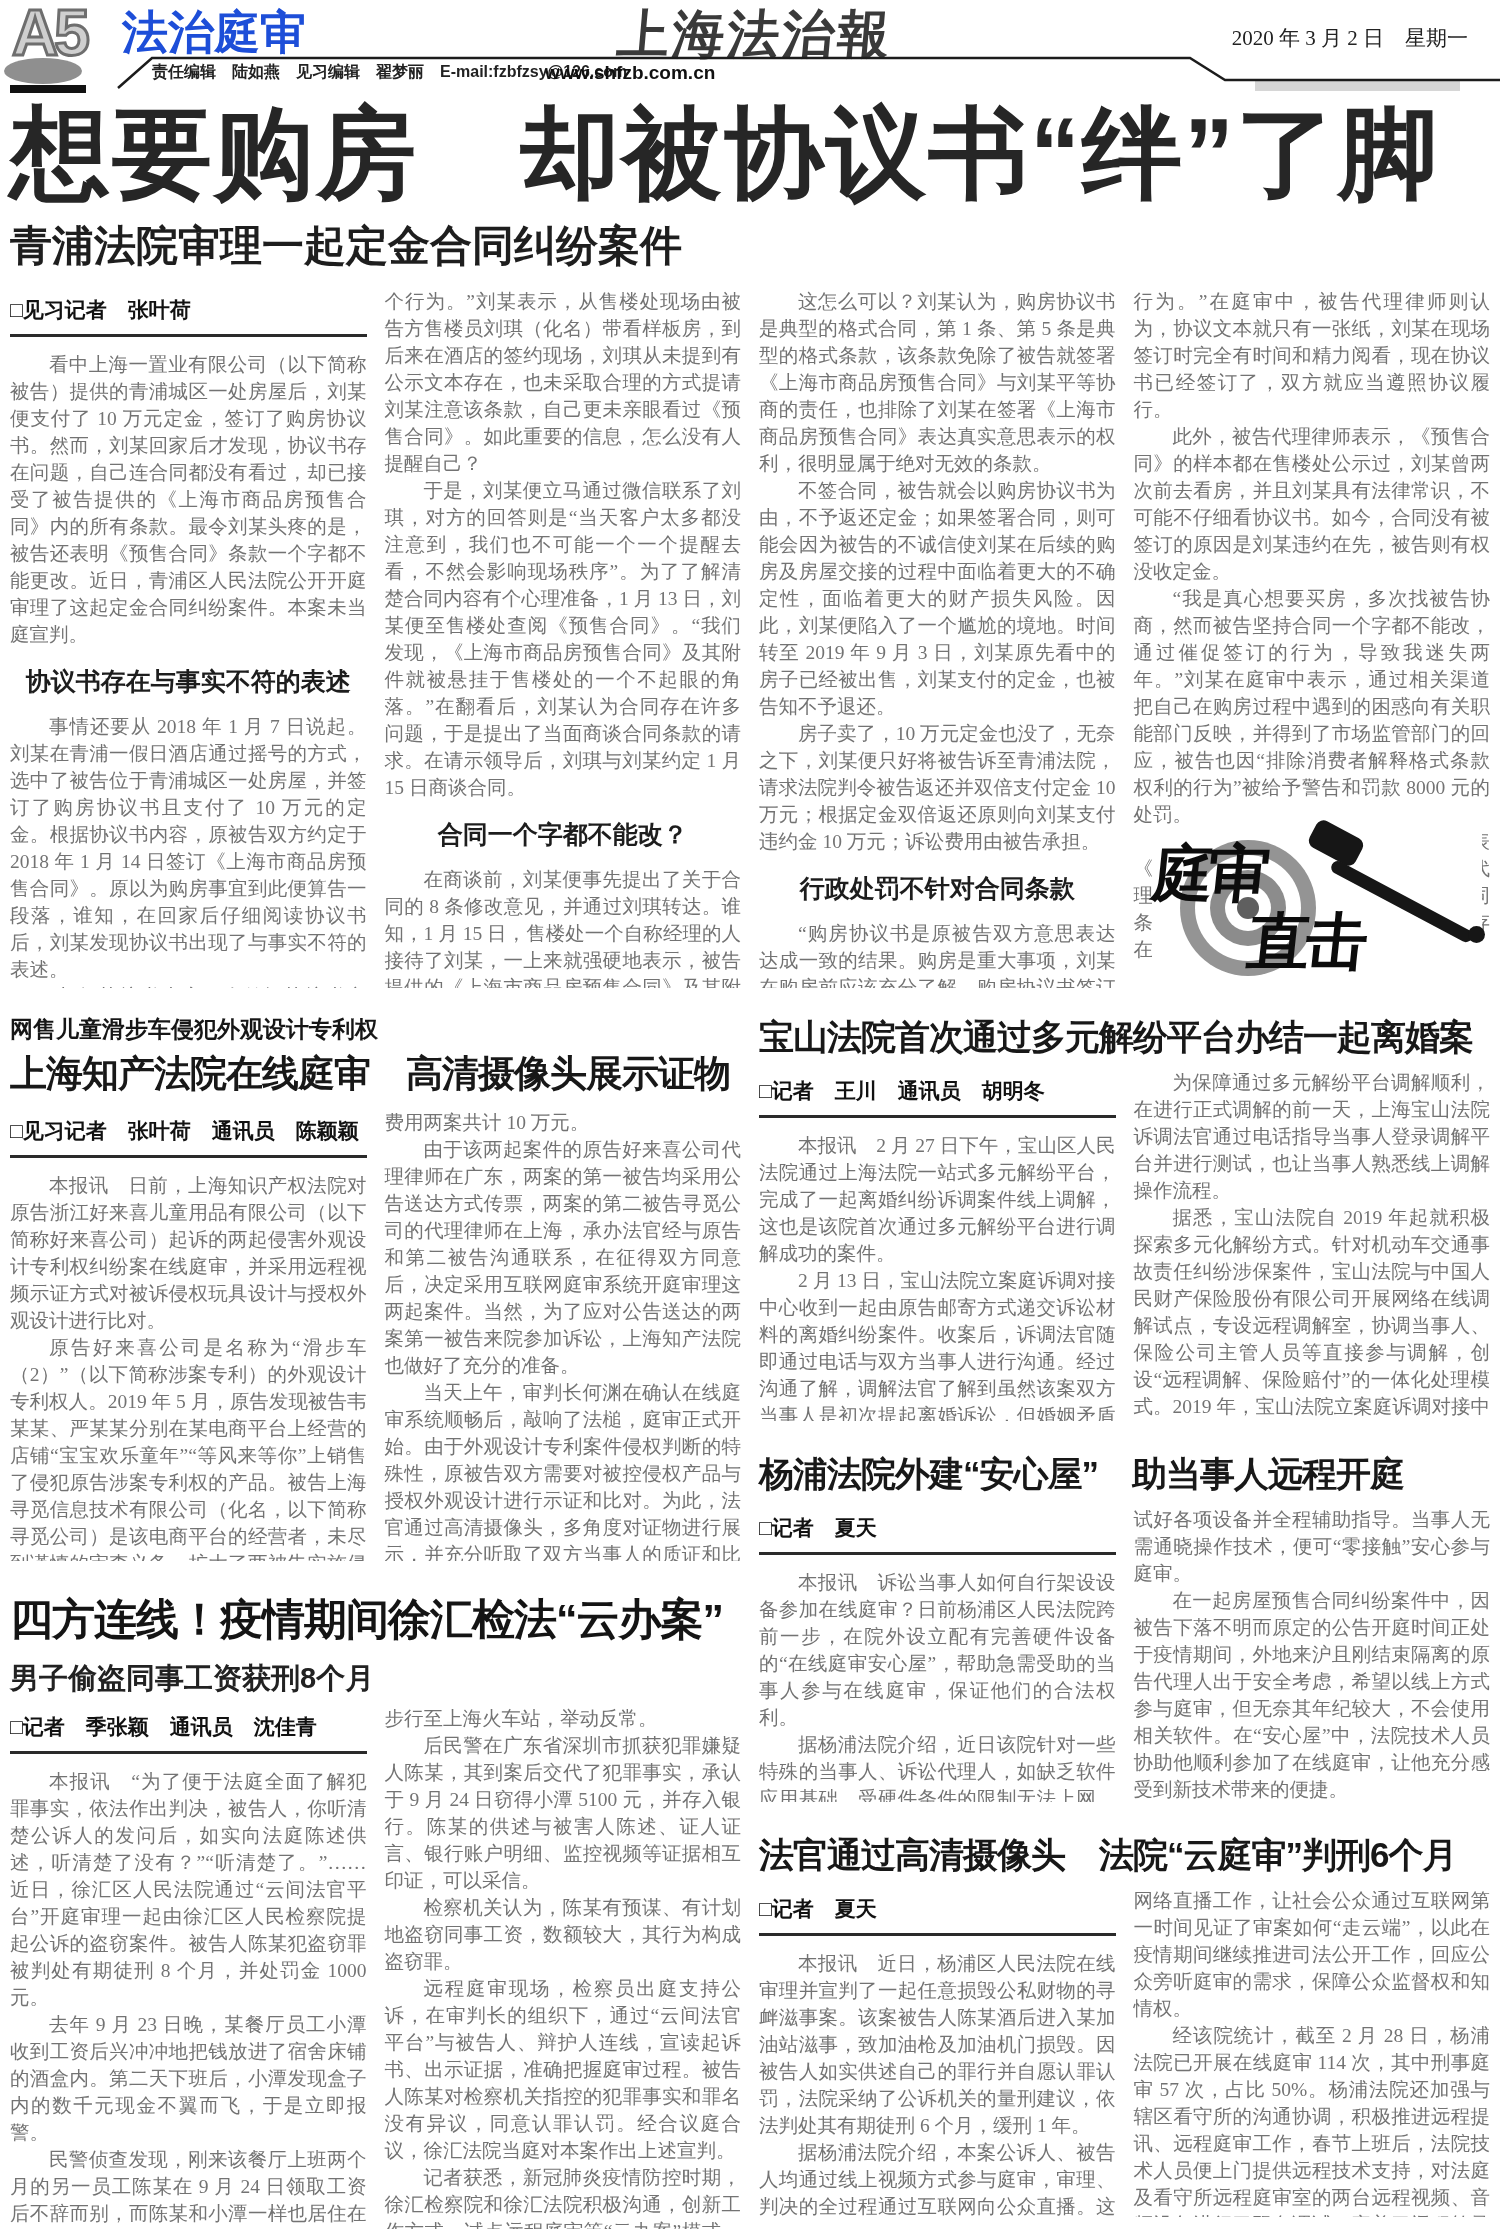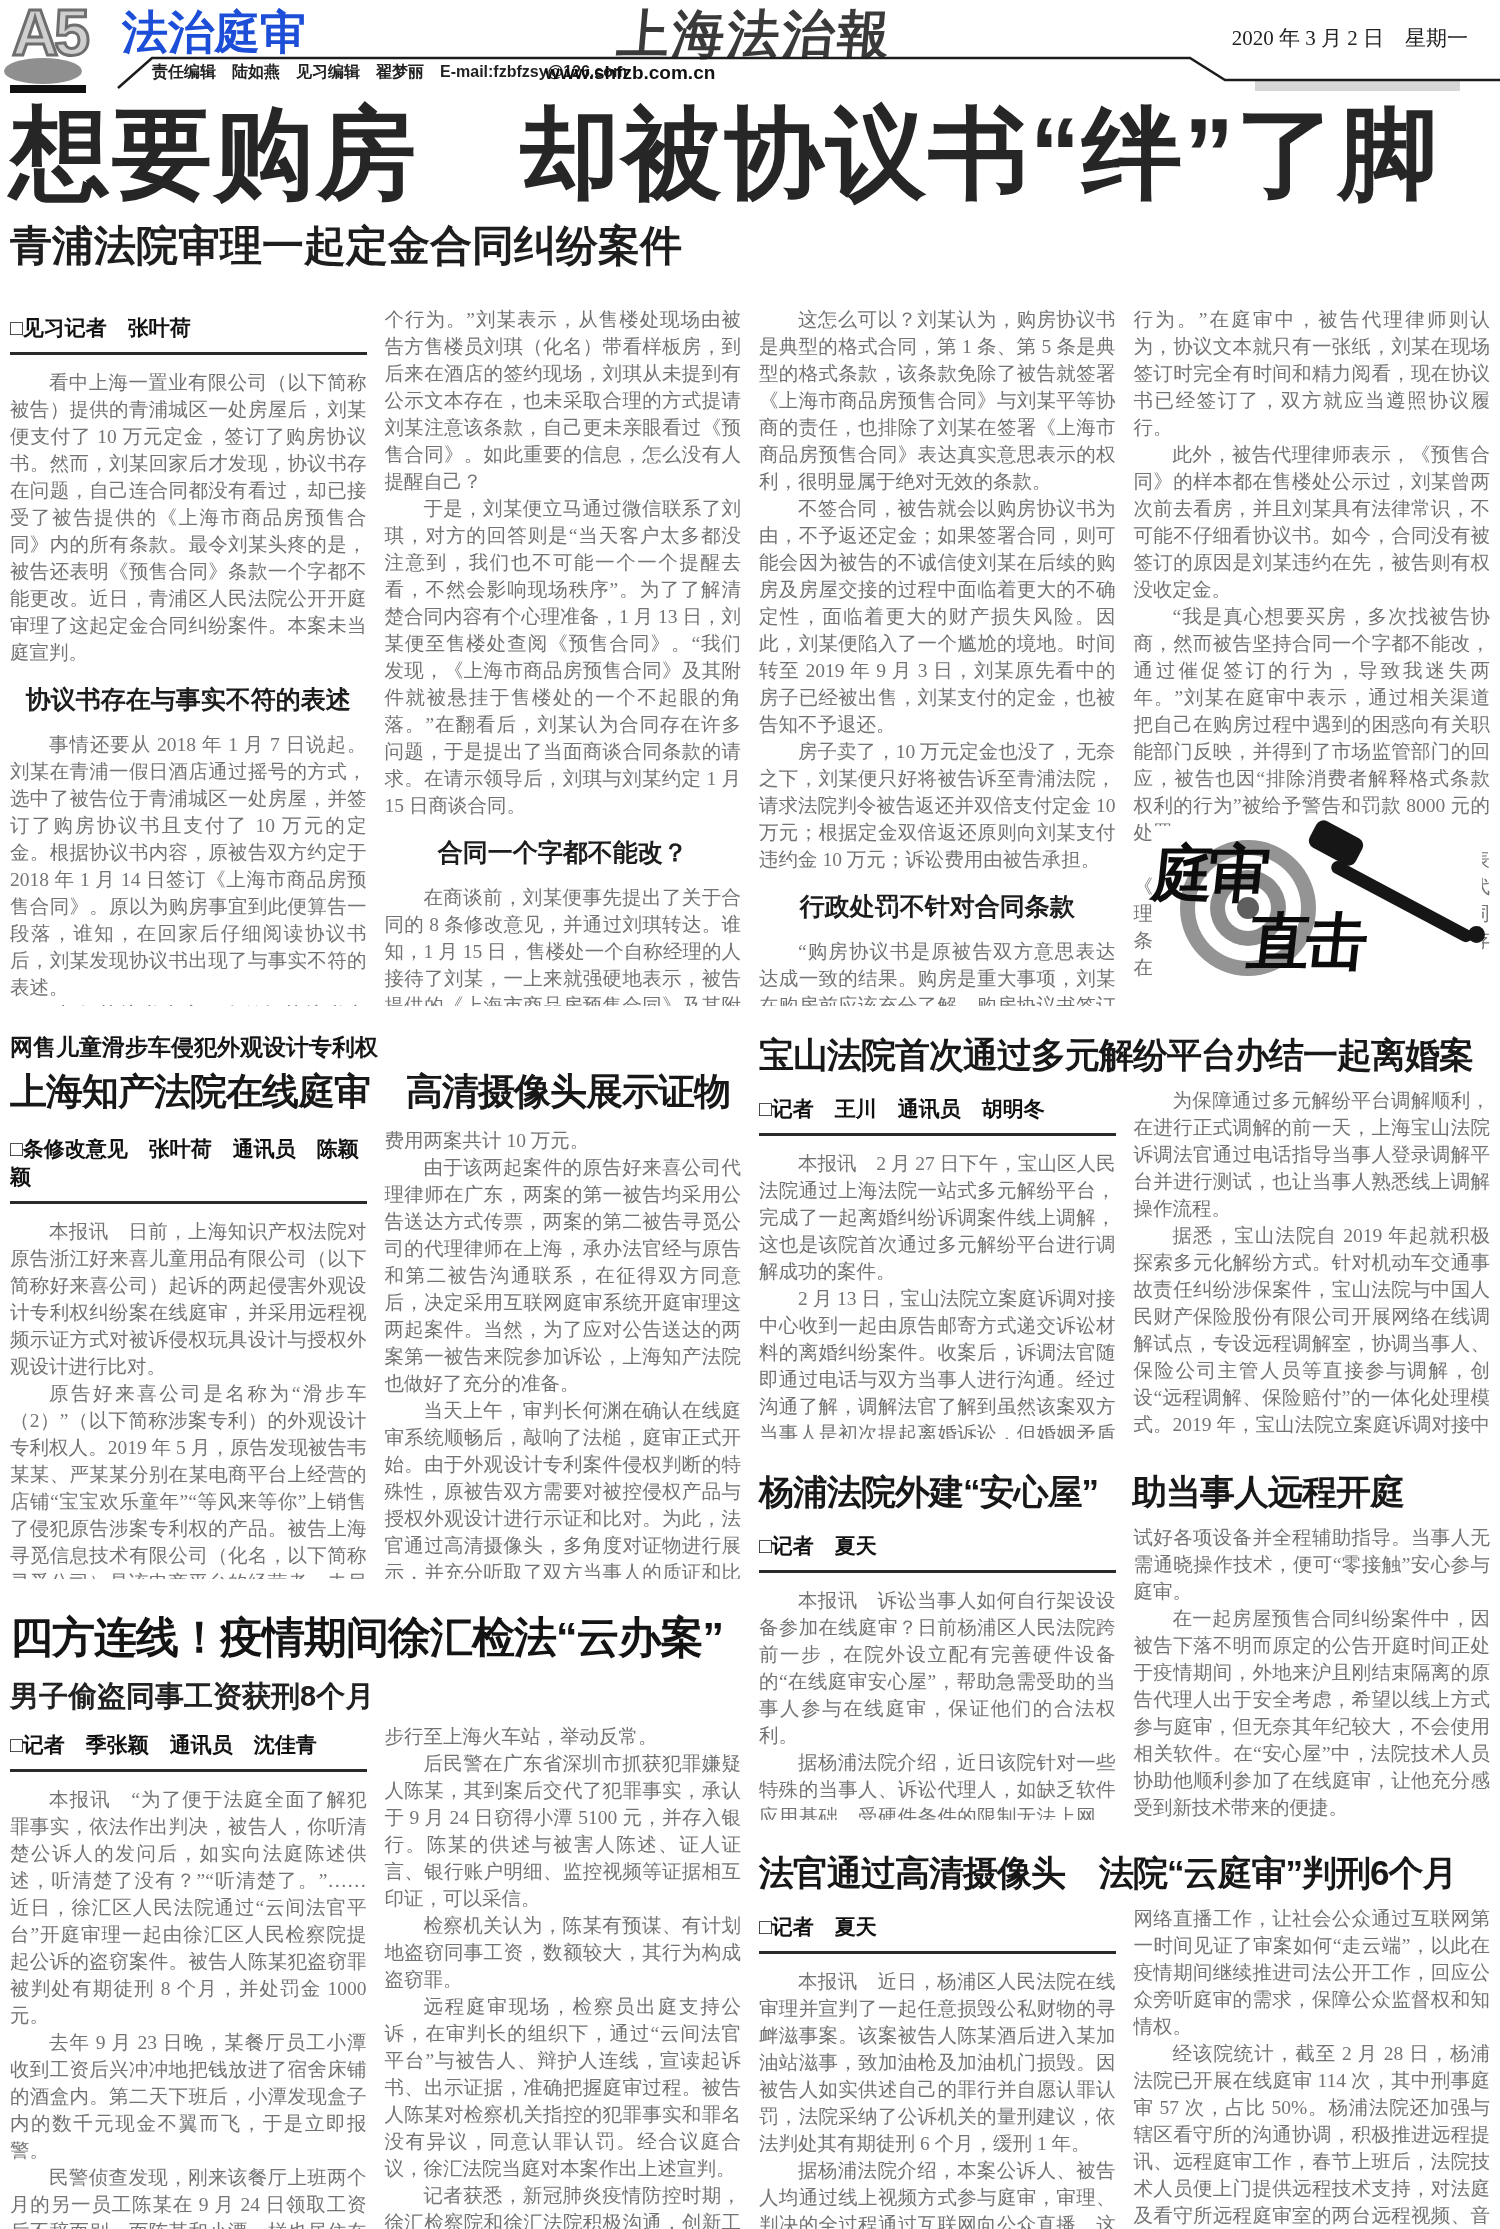--- a/index.html
+++ b/index.html
@@ -32,21 +32,21 @@
   .black-bar { position:absolute; left:10px; top:85px; width:76px; height:8px; background:#111; }
 
   
   .h1 { margin-top:8px; font-size:100px; line-height:1.02; font-weight:900; color:#262626;
         letter-spacing:2px; white-space:nowrap; }
   .h1sub { margin-top:14px; font-size:42px; font-weight:800; color:#1e1e1e; }
 
   
   .cols { display:flex; gap:18px; overflow:hidden; }
   .col { flex:1 1 0; min-width:0; }
-  .lead-cols { height:700px; margin-top:32px; }
+  .lead-cols { height:700px; margin-top:14px; }
   .byline { font-size:21px; font-weight:700; color:#111; padding:8px 0 10px;
             border-bottom:3px solid #2a2a2a; margin-bottom:14px; }
   .para { font-family:"Liberation Serif", serif; font-size:19.5px; line-height:27px;
           color:#737373; text-align:justify; text-indent:2em; }
   .para.cont { text-indent:0; }
   .subhead-inline { font-size:25px; font-weight:800; text-align:center; color:#1d1d1d;
           margin:17px 0 15px; }
 
   
   .band2 { display:flex; gap:18px; margin-top:26px; }
@@ -151,21 +151,21 @@
 
     <div class="band2">
 
       <div class="half">
 
         <div>
           <div class="kicker">网售儿童滑步车侵犯外观设计专利权</div>
           <div class="h2">上海知产法院在线庭审　高清摄像头展示证物</div>
           <div class="cols ip-cols">
             <div class="col">
-              <div class="byline">□条修改意见　张叶荷　通讯员　陈颖颖</div>
+              <div class="byline">□见习记者　张叶荷　通讯员　陈颖颖</div>
               <div>
                   <div class="para">本报讯　日前，上海知识产权法院对原告浙江好来喜儿童用品有限公司（以下简称好来喜公司）起诉的两起侵害外观设计专利权纠纷案在线庭审，并采用远程视频示证方式对被诉侵权玩具设计与授权外观设计进行比对。</div>
                   <div class="para">原告好来喜公司是名称为“滑步车（2）”（以下简称涉案专利）的外观设计专利权人。2019 年 5 月，原告发现被告韦某某、严某某分别在某电商平台上经营的店铺“宝宝欢乐童年”“等风来等你”上销售了侵犯原告涉案专利权的产品。被告上海寻觅信息技术有限公司（化名，以下简称寻觅公司）是该电商平台的经营者，未尽到谨慎的审查义务，扩大了两被告实施侵权行为的影响范围。原告于是诉至法院，请求判令被告立即停止生产、销售侵犯原告外观设计专利权的产品，销毁所有库存侵权产品、共同赔偿原告经济损失及合理</div>
                 </div>
             </div>
             <div class="col">
               <div>
                   <div class="para cont">费用两案共计 10 万元。</div>
                   <div class="para">由于该两起案件的原告好来喜公司代理律师在广东，两案的第一被告均采用公告送达方式传票，两案的第二被告寻觅公司的代理律师在上海，承办法官经与原告和第二被告沟通联系，在征得双方同意后，决定采用互联网庭审系统开庭审理这两起案件。当然，为了应对公告送达的两案第一被告来院参加诉讼，上海知产法院也做好了充分的准备。</div>
                   <div class="para">当天上午，审判长何渊在确认在线庭审系统顺畅后，敲响了法槌，庭审正式开始。由于外观设计专利案件侵权判断的特殊性，原被告双方需要对被控侵权产品与授权外观设计进行示证和比对。为此，法官通过高清摄像头，多角度对证物进行展示，并充分听取了双方当事人的质证和比对意见。两案合并审理，一个上午案件就顺利审理结束，通过审判方式的创新，确保案件庭审如期进行，从而充分保障各方当事人的诉讼权利。</div>

